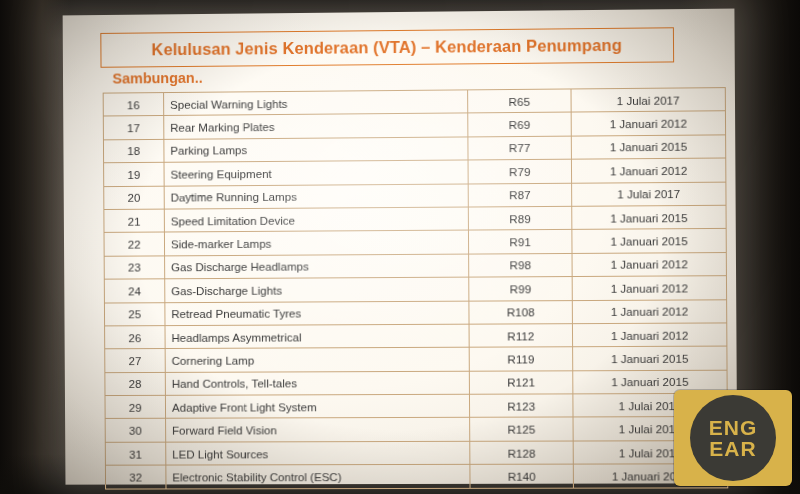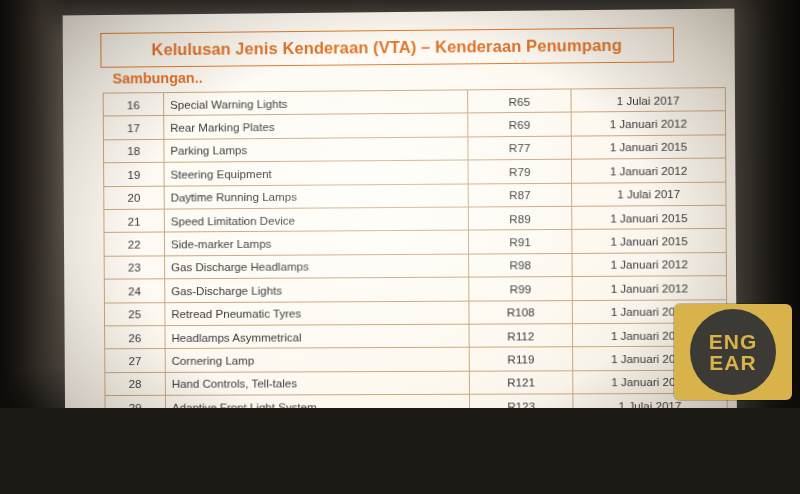--- a/index.html
+++ b/index.html
@@ -9,21 +9,21 @@
   body {
     width: 800px;
     height: 494px;
     overflow: hidden;
     background: #1d1a16;
     font-family: "Liberation Sans", sans-serif;
   }
   .photo {
     position: relative;
     width: 800px;
-    height: 408px;
+    height: 494px;
     background: radial-gradient(ellipse at 45% 45%, #6b6158 0%, #4a423a 42%, #2b2620 78%, #17130f 100%);
     overflow: hidden;
   }
   
   .wall-left {
     position: absolute;
     left: 0; top: 0;
     width: 70px; height: 494px;
     background: linear-gradient(to right, #0d0b09 0%, #2a241d 60%, rgba(60,52,44,0) 100%);
   }

